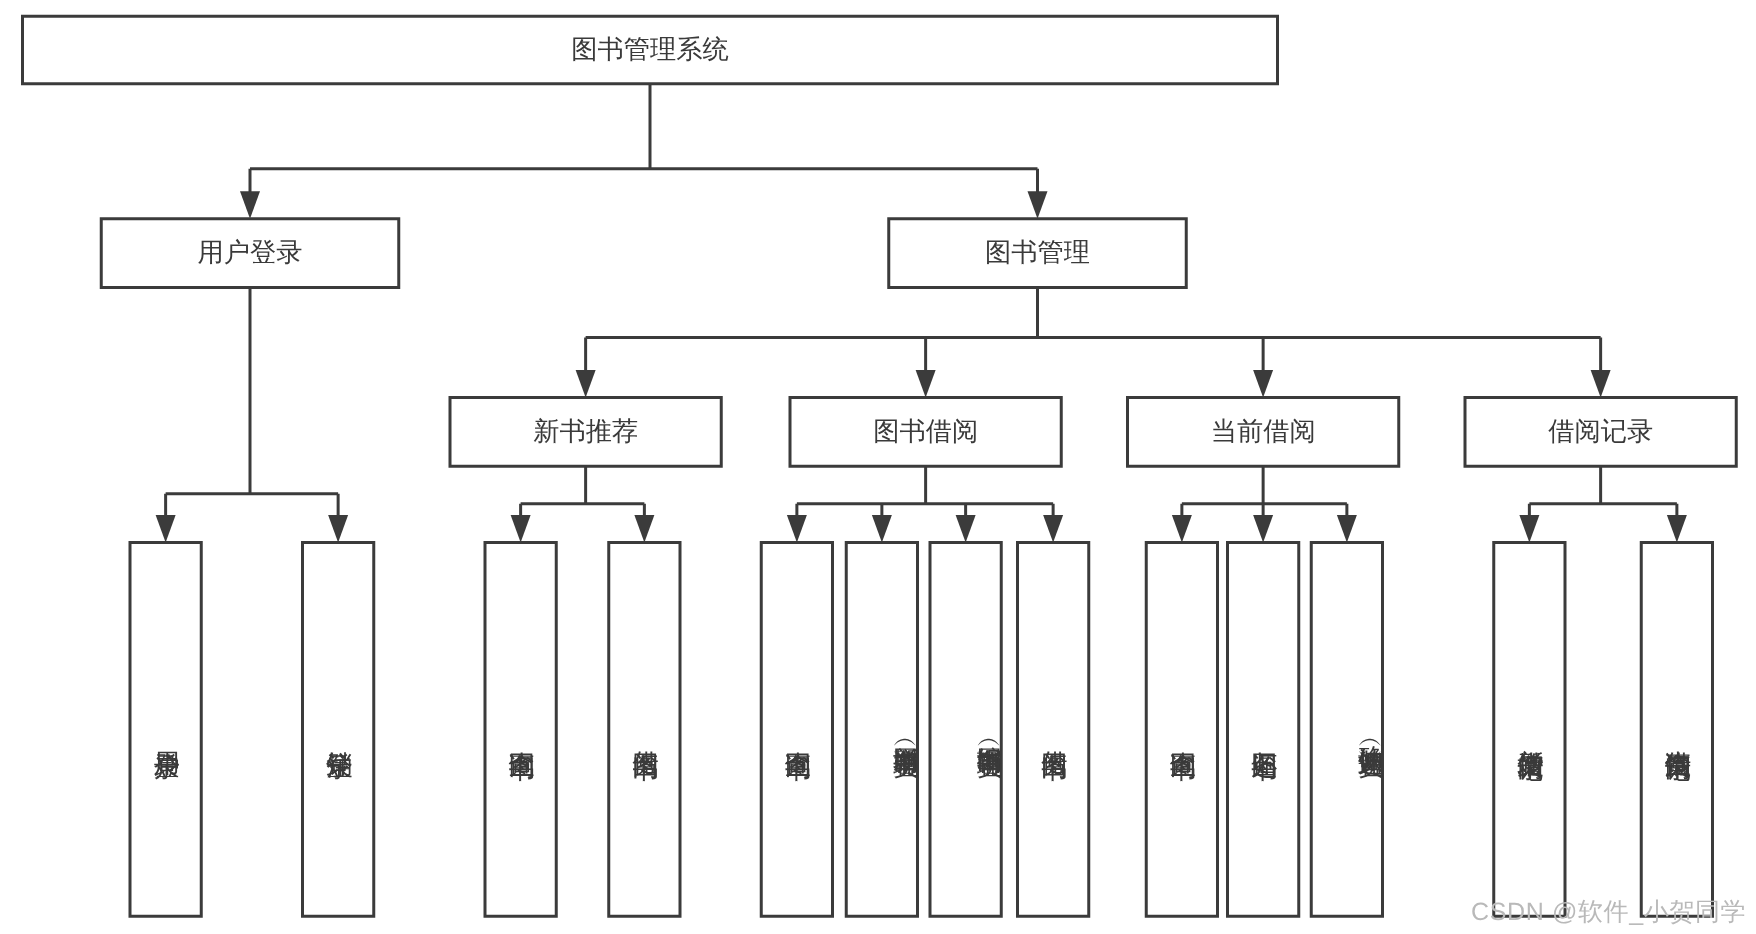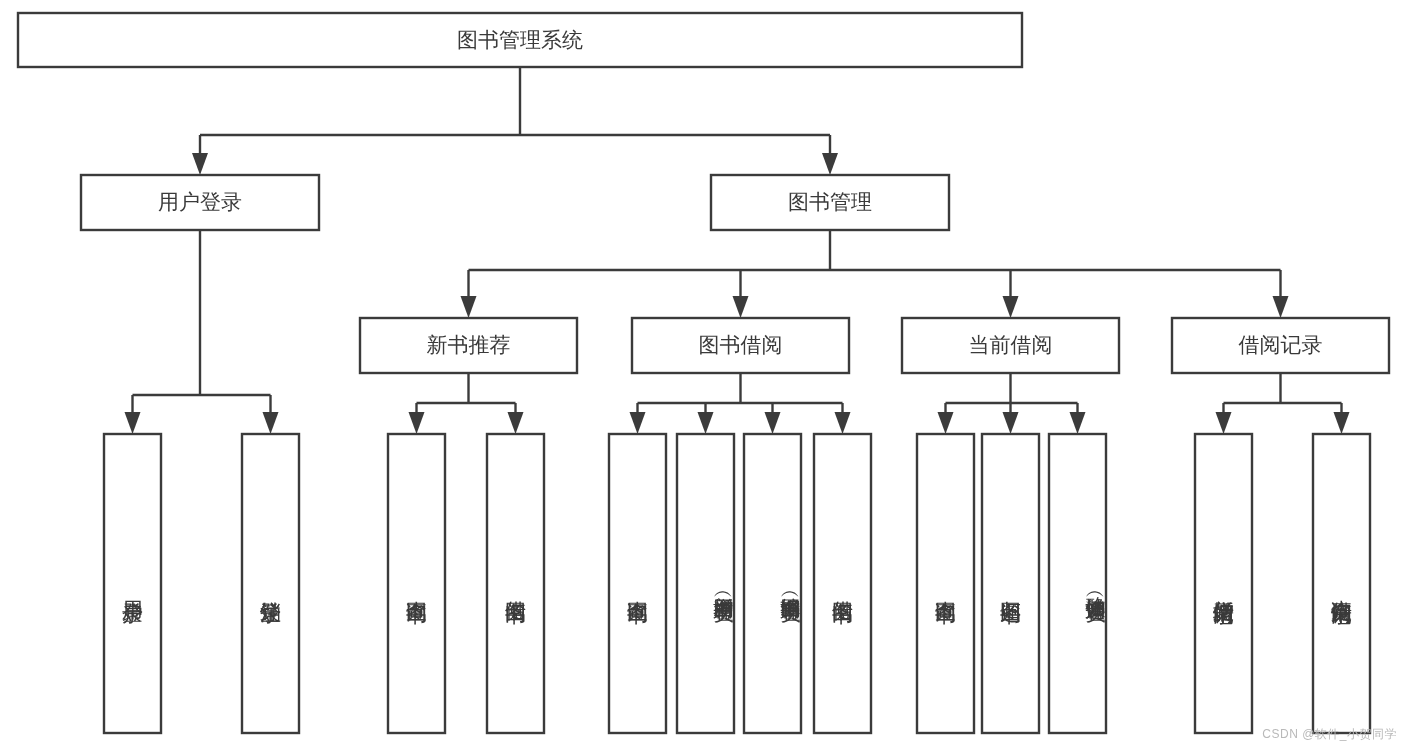--- a/index.html
+++ b/index.html
@@ -63,21 +63,21 @@
     pointer-events: none;
     display: flex;
     align-items: flex-start;
     justify-content: center;
   }
   .watermark {
     position: absolute;
     right: 8px;
     bottom: 4px;
     color: #b9b9b9;
-    font-size: 12px;
+    font-size: 20px;
     font-family: "Liberation Sans", "DejaVu Sans", sans-serif;
     letter-spacing: 0.5px;
     white-space: nowrap;
   }
 </style>
 </head>
 <body>
 
 <div id="diagram-root">
   <svg class="flow-canvas" id="flow-canvas" viewBox="0 0 1405 747">

